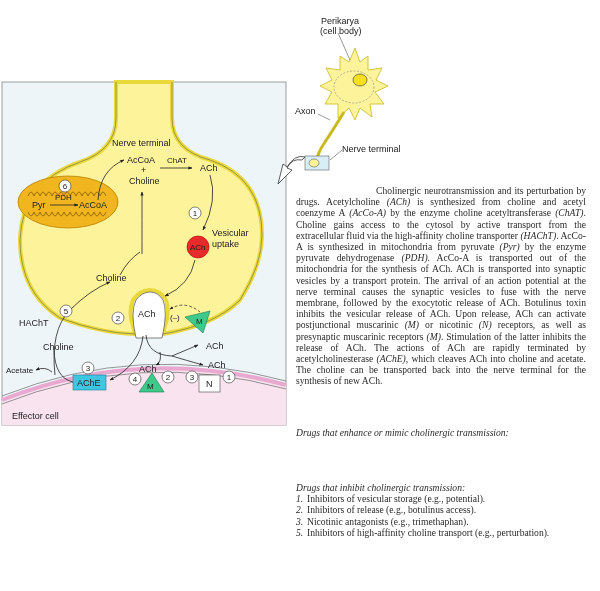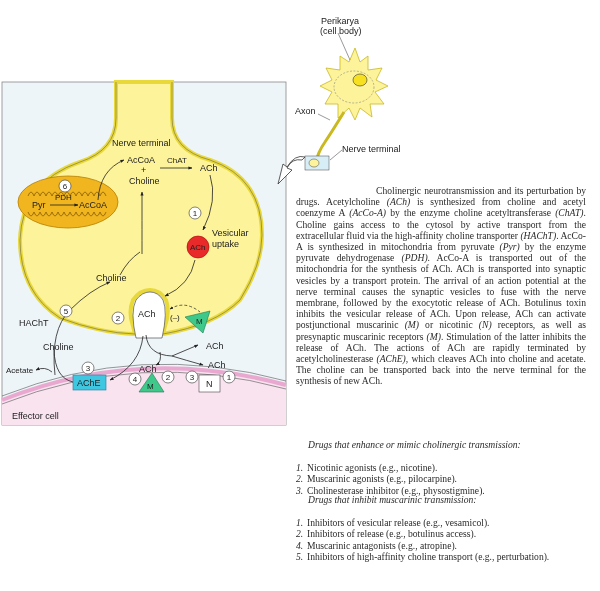--- a/index.html
+++ b/index.html
@@ -4,21 +4,21 @@
 <style>
   html, body { margin: 0; padding: 0; }
   body { width: 600px; height: 591px; background: #ffffff; position: relative; overflow: hidden; font-family: "Liberation Sans", sans-serif; }
   #diagram { position: absolute; left: 0; top: 0; width: 600px; height: 591px; }
   .lbl { font-family: "Liberation Sans", sans-serif; font-size: 9px; fill: #222; }
   .lbl-s { font-family: "Liberation Sans", sans-serif; font-size: 8px; fill: #222; }
   .num { font-family: "Liberation Sans", sans-serif; font-size: 8px; fill: #222; text-anchor: middle; }
   .text-col { position: absolute; left: 296px; width: 290px; font-family: "Liberation Serif", "DejaVu Serif", serif; font-size: 9.6px; line-height: 11.2px; color: #2a2a2a; }
   #para { top: 185px; text-align: justify; text-indent: 80px; }
   #para i { font-style: italic; }
-  .list-title { font-style: italic; margin: 12px; }
+  .list-title { font-style: italic; margin: 0; }
   ol.drugs { margin: 0; padding: 0; list-style: none; }
   ol.drugs li { padding-left: 11px; text-indent: -11px; }
   ol.drugs li .n { font-style: italic; display: inline-block; width: 11px; text-indent: 0; }
   #enhance { top: 427px; }
   #inhibit { top: 482px; }
 </style>
 </head>
 <body>
 
 <svg id="diagram" width="600" height="591" viewBox="0 0 600 591" xmlns="http://www.w3.org/2000/svg">
@@ -140,28 +140,23 @@
   <text class="lbl" x="295" y="114">Axon</text>
   <text class="lbl" x="342" y="152">Nerve terminal</text>
 
   <path d="M302,160 Q292,158 287,168 L292,170 L278,184 L283,164 L287,167 Q295,154 305,157 Z" fill="#fff" stroke="#333" stroke-width="0.8"></path>
 </svg>
 
 <div id="para" class="text-col"><span>Cholinergic neurotransmission and its perturbation by drugs. Acetylcholine </span><i>(ACh)</i><span> is synthesized from choline and acetyl coenzyme A </span><i>(AcCo-A)</i><span> by the enzyme choline acetyltransferase </span><i>(ChAT)</i><span>. Choline gains access to the cytosol by active transport from the extracellular fluid via the high-affinity choline transporter </span><i>(HAChT)</i><span>. AcCo-A is synthesized in mitochondria from pyruvate </span><i>(Pyr)</i><span> by the enzyme pyruvate dehydrogenase </span><i>(PDH)</i><span>. AcCo-A is transported out of the mitochondria for the synthesis of ACh. ACh is transported into synaptic vesicles by a transport protein. The arrival of an action potential at the nerve terminal causes the synaptic vesicles to fuse with the nerve membrane, followed by the exocytotic release of ACh. Botulinus toxin inhibits the vesicular release of ACh. Upon release, ACh can activate postjunctional muscarinic </span><i>(M)</i><span> or nicotinic </span><i>(N)</i><span> receptors, as well as presynaptic muscarinic receptors </span><i>(M)</i><span>. Stimulation of the latter inhibits the release of ACh. The actions of ACh are rapidly terminated by acetylcholinesterase </span><i>(AChE)</i><span>, which cleaves ACh into choline and acetate. The choline can be transported back into the nerve terminal for the synthesis of new ACh.</span></div>
 
 <div id="enhance" class="text-col">
   <p class="list-title">Drugs that enhance or mimic cholinergic transmission:</p>
-  <ol class="drugs">
-    <li><span class="n">1.</span><span>Nicotinic agonists (e.g., nicotine).</span></li>
-    <li><span class="n">2.</span><span>Muscarinic agonists (e.g., pilocarpine).</span></li>
-    <li><span class="n">3.</span><span>Cholinesterase inhibitor (e.g., physostigmine).</span></li>
-  </ol>
 </div>
 
 <div id="inhibit" class="text-col">
-  <p class="list-title">Drugs that inhibit muscarinic transmission:</p>
+  <p class="list-title">Drugs that inhibit cholinergic transmission:</p>
   <ol class="drugs">
-    <li><span class="n">1.</span><span>Inhibitors of vesicular release (e.g., vesamicol).</span></li>
+    <li><span class="n">1.</span><span>Inhibitors of vesicular storage (e.g., potential).</span></li>
     <li><span class="n">2.</span><span>Inhibitors of release (e.g., botulinus access).</span></li>
-    <li><span class="n">4.</span><span>Muscarinic antagonists (e.g., atropine).</span></li>
+    <li><span class="n">3.</span><span>Nicotinic antagonists (e.g., trimethaphan).</span></li>
     <li><span class="n">5.</span><span>Inhibitors of high-affinity choline transport (e.g., perturbation).</span></li>
   </ol>
 </div>
 
 </body></html>

